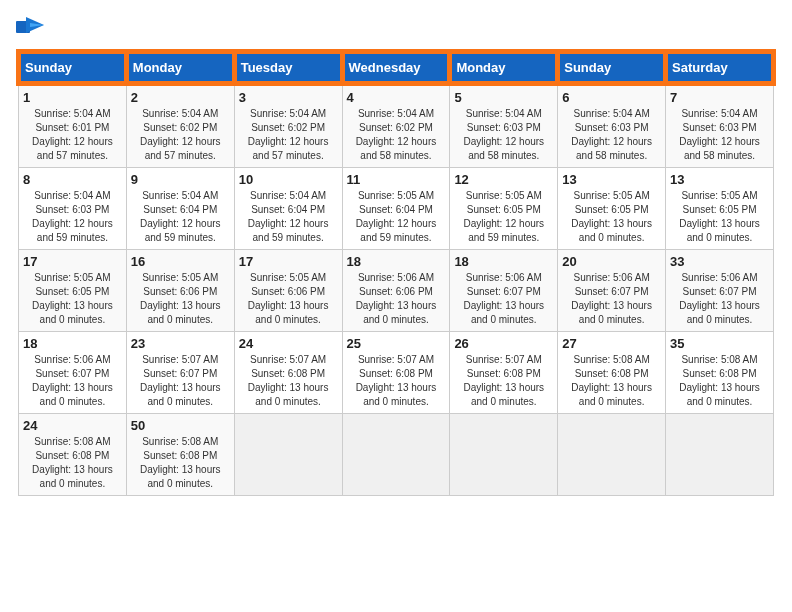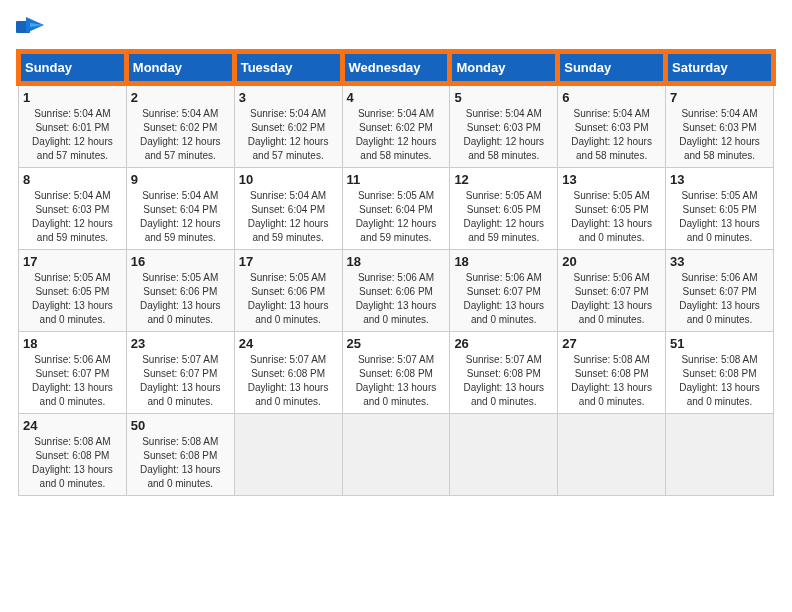--- a/index.html
+++ b/index.html
@@ -225,21 +225,21 @@
         </td>
         <td>
           <span class="day-num">26</span>
           <div class="day-info">Sunrise: 5:07 AM<br>Sunset: 6:08 PM<br>Daylight: 13 hours<br>and 0 minutes.</div>
         </td>
         <td>
           <span class="day-num">27</span>
           <div class="day-info">Sunrise: 5:08 AM<br>Sunset: 6:08 PM<br>Daylight: 13 hours<br>and 0 minutes.</div>
         </td>
         <td>
-          <span class="day-num">51</span>
+          <span class="day-num">35</span>
           <div class="day-info">Sunrise: 5:08 AM<br>Sunset: 6:08 PM<br>Daylight: 13 hours<br>and 0 minutes.</div>
         </td>
       </tr>
       <tr>
         <td>
           <span class="day-num">24</span>
           <div class="day-info">Sunrise: 5:08 AM<br>Sunset: 6:08 PM<br>Daylight: 13 hours<br>and 0 minutes.</div>
         </td>
         <td>
           <span class="day-num">50</span>

